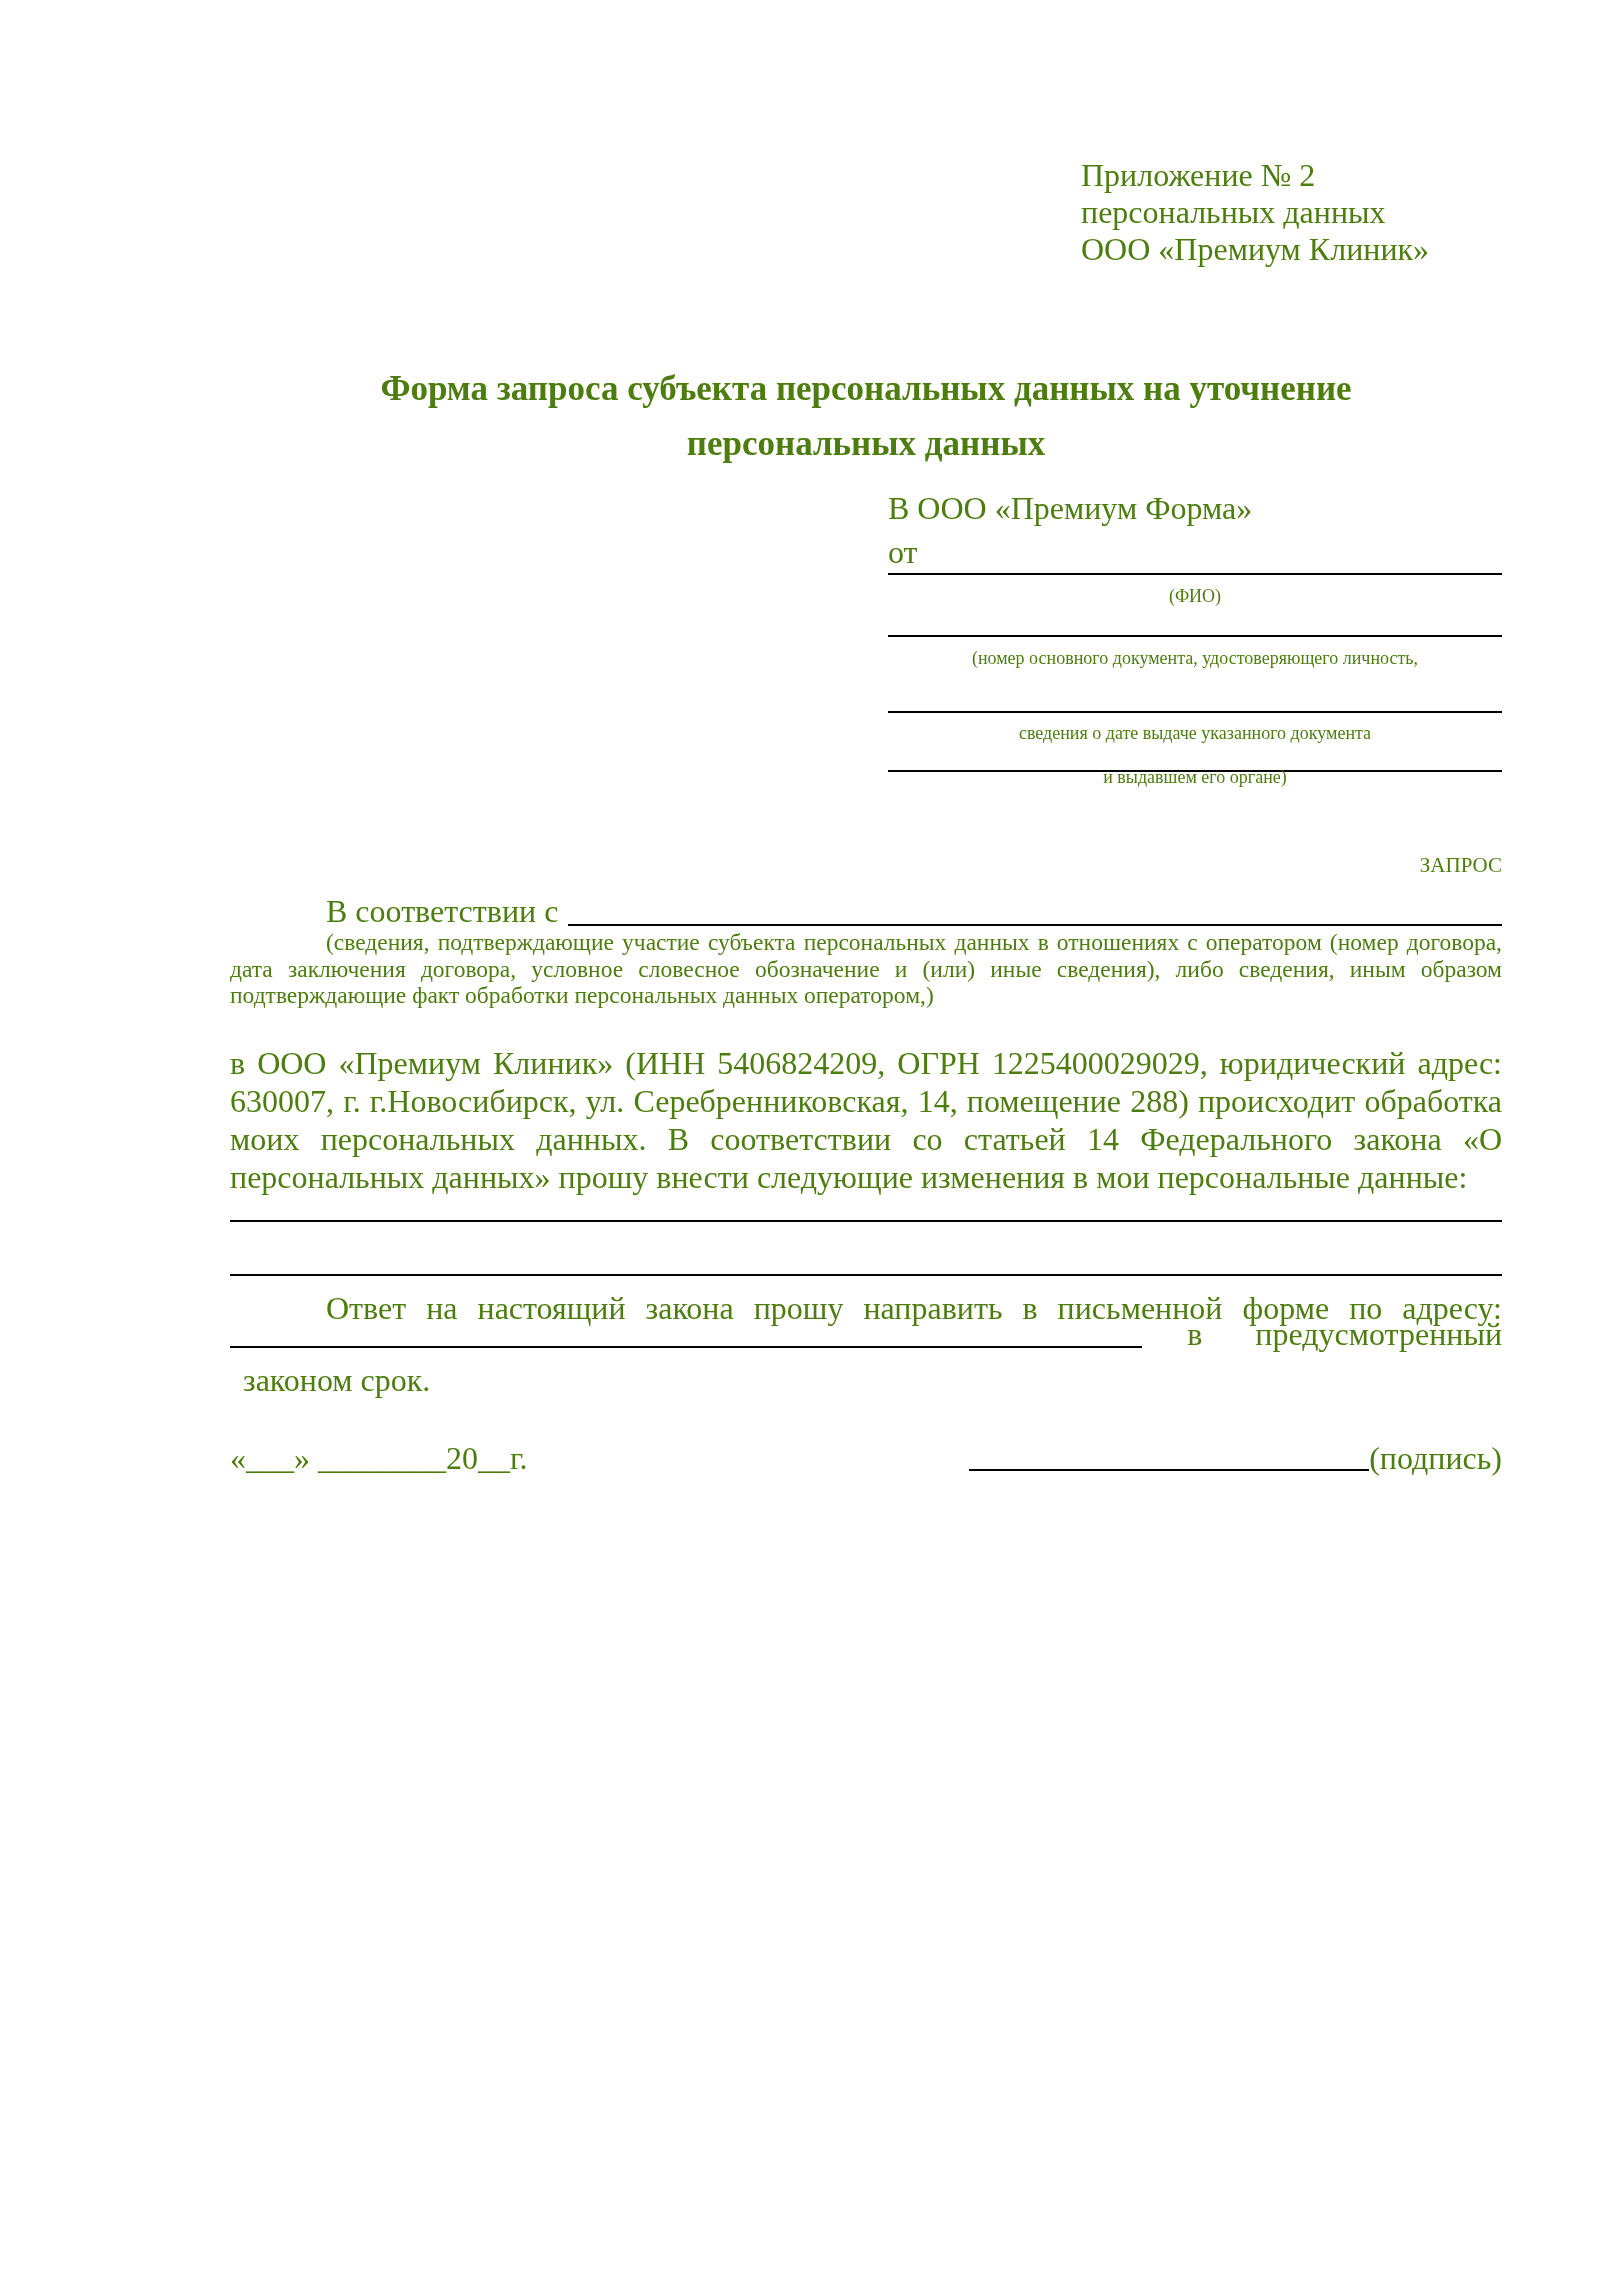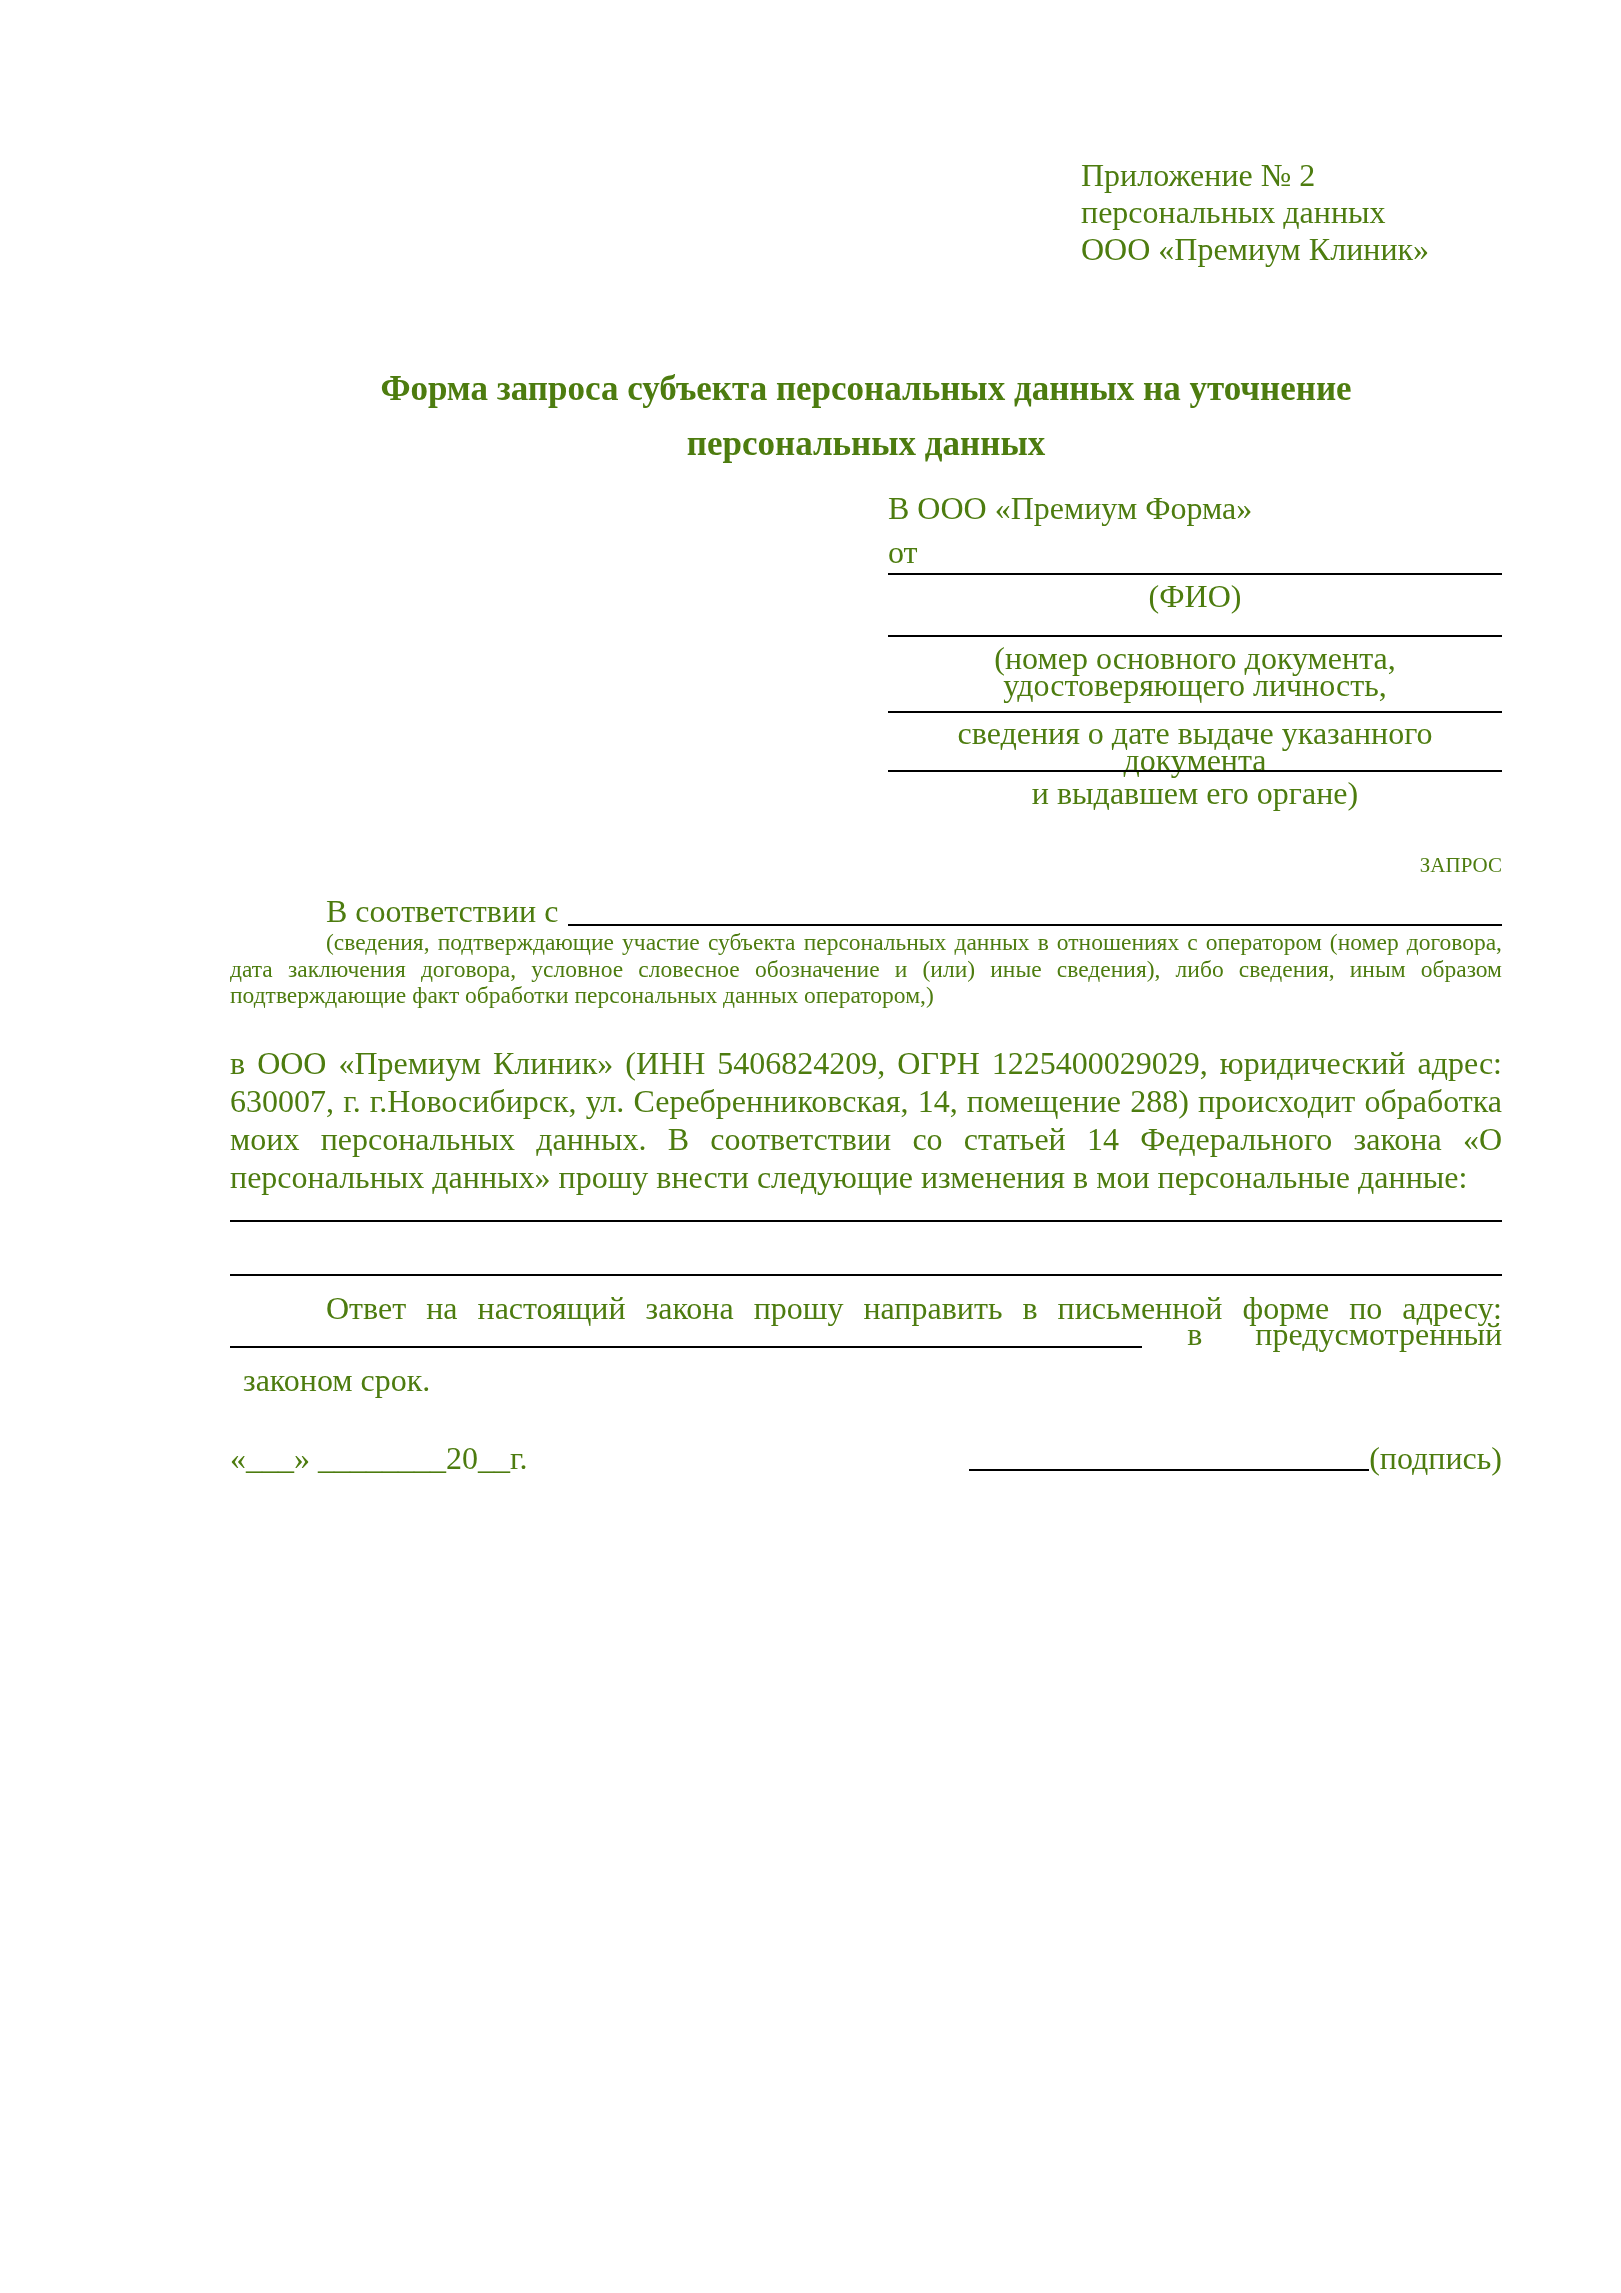--- a/index.html
+++ b/index.html
@@ -17,21 +17,21 @@
   .hdr { left:1081px; top:157px; width:436px; font-size:32px; line-height:37px; }
 
   
   .title { left:230px; top:361px; width:1272px; text-align:center;
            font-weight:bold; font-size:35px; line-height:55px; }
 
   
   .addr { left:888px; top:490px; width:614px; font-size:32px; }
   .addr .abs { width:100%; }
   .uline { border-bottom:2px solid #000; height:0; }
-  .cap { font-size:32px; text-align:center; line-height:27.4px; }
+  .cap { font-size:18px; text-align:center; line-height:27.4px; }
 
   .zapros { left:230px; top:853px; width:1272px; text-align:right; font-size:21px; }
 
   .accord-row { left:326px; top:892px; width:1176px; display:flex; font-size:32px; line-height:39px; }
   .accord-row .label { white-space:nowrap; }
   .accord-row .blank { flex:1; border-bottom:2.9px solid #000; margin:0 0 4.9px 9.8px; }
 
   .accord-cap { left:230px; top:929px; width:1272px; font-size:23.5px; line-height:26.5px;
                 text-align:justify; text-indent:96px; }
 
@@ -79,21 +79,21 @@
     <div class="abs uline" style="top:83px;"></div>
     <div class="abs cap" style="top:93px;">(ФИО)</div>
 
     <div class="abs uline" style="top:145px;"></div>
     <div class="abs cap" style="top:155px;">(номер основного документа, удостоверяющего личность,</div>
 
     <div class="abs uline" style="top:221px;"></div>
     <div class="abs cap" style="top:230px;">сведения о дате выдаче указанного документа</div>
 
     <div class="abs uline" style="top:280px;"></div>
-    <div class="abs cap" style="top:290px;">и выдавшем его органе)</div>
+    <div class="abs cap" style="top:274px;">и выдавшем его органе)</div>
   </div>
 
   <div class="abs zapros">ЗАПРОС</div>
 
   <div class="abs accord-row">
     <span class="label">В соответствии с</span>
     <span class="blank"></span>
   </div>
 
   <div class="abs accord-cap">(сведения, подтверждающие участие субъекта персональных данных в отношениях с оператором (номер договора, дата заключения договора, условное словесное обозначение и (или) иные сведения), либо сведения, иным образом подтверждающие факт обработки персональных данных оператором,)</div>

